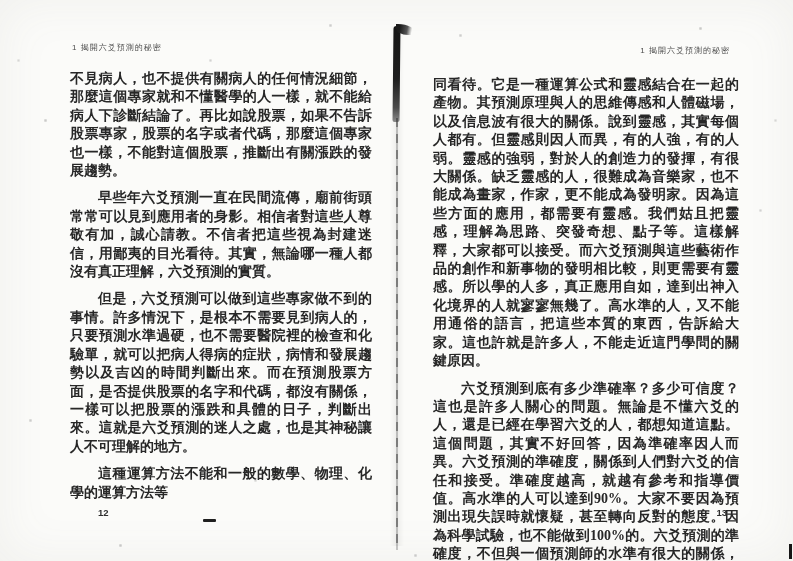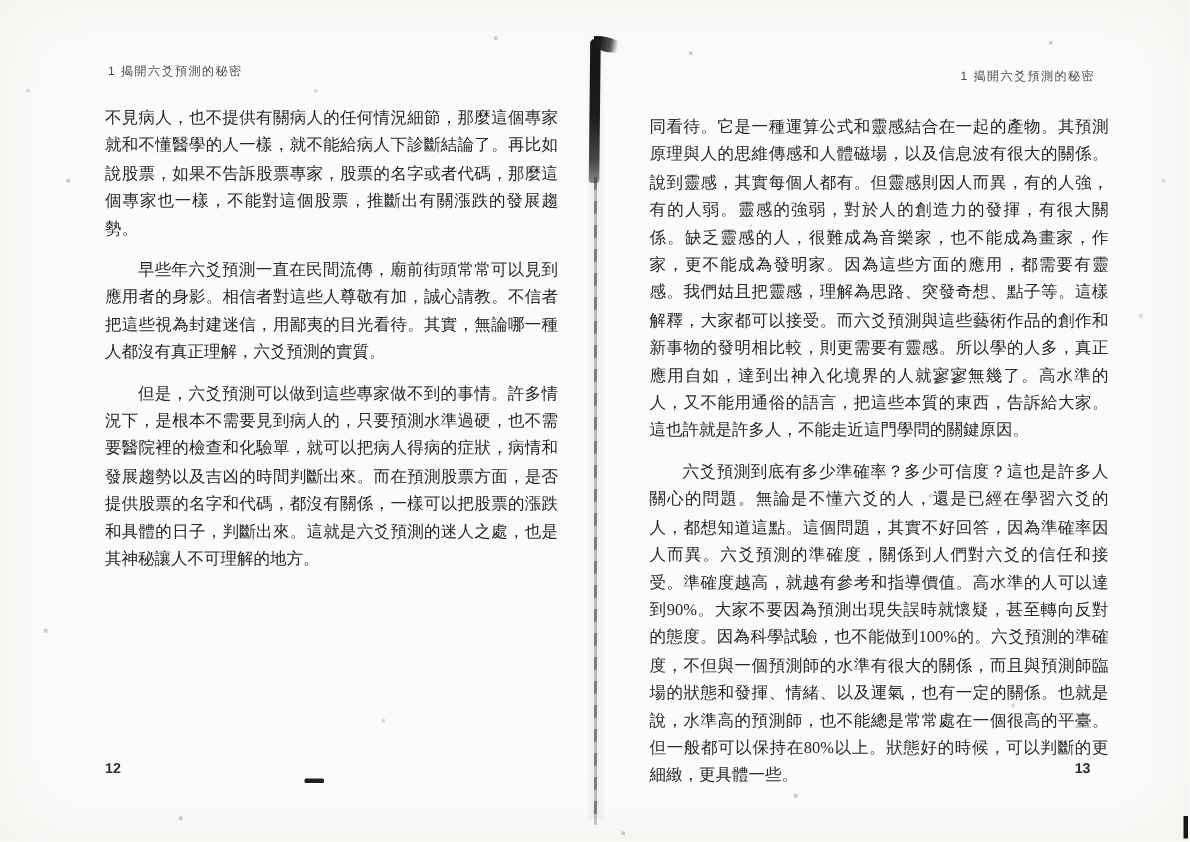--- a/index.html
+++ b/index.html
@@ -25,40 +25,42 @@
     letter-spacing: 1px;
     color: #4c4c4c;
     white-space: nowrap;
   }
   .page.left  .running-header { top: 42px; left: 2px; }
   .page.right .running-header { top: 45px; right: 9px; }
 
   .body-text {
     position: absolute; left: 0; right: 0;
     color: #272727;
-    font-size: 11px;
+    font-size: 14px;
     line-height: 18.4px;
     text-align: justify;
+    font-weight: bold;
   }
   .page.left  .body-text { top: 70px; }
   .page.right .body-text { top: 76px; }
 
   .body-text p.para {
     margin: 0 0 9px 0;
     text-indent: 2em;
   }
   .body-text p.para:first-child { text-indent: 0; }
 
   .page-number {
     position: absolute;
     top: 507px;
     font-family: "Liberation Sans", sans-serif;
     font-size: 9.5px;
     font-weight: bold;
     color: #2e2e2e;
+    margin-left: 28px;
   }
   .page.left  .page-number { left: 0px; }
   .page.right .page-number { right: 12px; }
 
   
   .gutter-blob {
     position: absolute; left: 393px; top: 26px;
     width: 7px; height: 96px;
     background: linear-gradient(to bottom, #141414 0%, #1d1d1d 55%, #4a4a4a 85%, #8a8a8a 100%);
     border-radius: 3px 1px 2px 2px;
@@ -124,20 +126,21 @@
 <body>
 
 <div class="scan">
 
   <div class="page left">
     <div class="running-header">1 揭開六爻預測的秘密</div>
     <div class="body-text">
         <p class="para">不見病人，也不提供有關病人的任何情況細節，那麼這個專家就和不懂醫學的人一樣，就不能給病人下診斷結論了。再比如說股票，如果不告訴股票專家，股票的名字或者代碼，那麼這個專家也一樣，不能對這個股票，推斷出有關漲跌的發展趨勢。</p>
         <p class="para">早些年六爻預測一直在民間流傳，廟前街頭常常可以見到應用者的身影。相信者對這些人尊敬有加，誠心請教。不信者把這些視為封建迷信，用鄙夷的目光看待。其實，無論哪一種人都沒有真正理解，六爻預測的實質。</p>
         <p class="para">但是，六爻預測可以做到這些專家做不到的事情。許多情況下，是根本不需要見到病人的，只要預測水準過硬，也不需要醫院裡的檢查和化驗單，就可以把病人得病的症狀，病情和發展趨勢以及吉凶的時間判斷出來。而在預測股票方面，是否提供股票的名字和代碼，都沒有關係，一樣可以把股票的漲跌和具體的日子，判斷出來。這就是六爻預測的迷人之處，也是其神秘讓人不可理解的地方。</p>
+        <p class="para">這種運算方法不能和一般的數學、物理、化學的運算方法等</p>
       </div>
     <div class="page-number">12</div>
   </div>
 
   <div class="page right">
     <div class="running-header">1 揭開六爻預測的秘密</div>
     <div class="body-text">
         <p class="para">同看待。它是一種運算公式和靈感結合在一起的產物。其預測原理與人的思維傳感和人體磁場，以及信息波有很大的關係。說到靈感，其實每個人都有。但靈感則因人而異，有的人強，有的人弱。靈感的強弱，對於人的創造力的發揮，有很大關係。缺乏靈感的人，很難成為音樂家，也不能成為畫家，作家，更不能成為發明家。因為這些方面的應用，都需要有靈感。我們姑且把靈感，理解為思路、突發奇想、點子等。這樣解釋，大家都可以接受。而六爻預測與這些藝術作品的創作和新事物的發明相比較，則更需要有靈感。所以學的人多，真正應用自如，達到出神入化境界的人就寥寥無幾了。高水準的人，又不能用通俗的語言，把這些本質的東西，告訴給大家。這也許就是許多人，不能走近這門學問的關鍵原因。</p>
         <p class="para">六爻預測到底有多少準確率？多少可信度？這也是許多人關心的問題。無論是不懂六爻的人，還是已經在學習六爻的人，都想知道這點。這個問題，其實不好回答，因為準確率因人而異。六爻預測的準確度，關係到人們對六爻的信任和接受。準確度越高，就越有參考和指導價值。高水準的人可以達到90%。大家不要因為預測出現失誤時就懷疑，甚至轉向反對的態度。因為科學試驗，也不能做到100%的。六爻預測的準確度，不但與一個預測師的水準有很大的關係，而且與預測師臨場的狀態和發揮、情緒、以及運氣，也有一定的關係。也就是說，水準高的預測師，也不能總是常常處在一個很高的平臺。但一般都可以保持在80%以上。狀態好的時候，可以判斷的更細緻，更具體一些。</p>
       </div>

